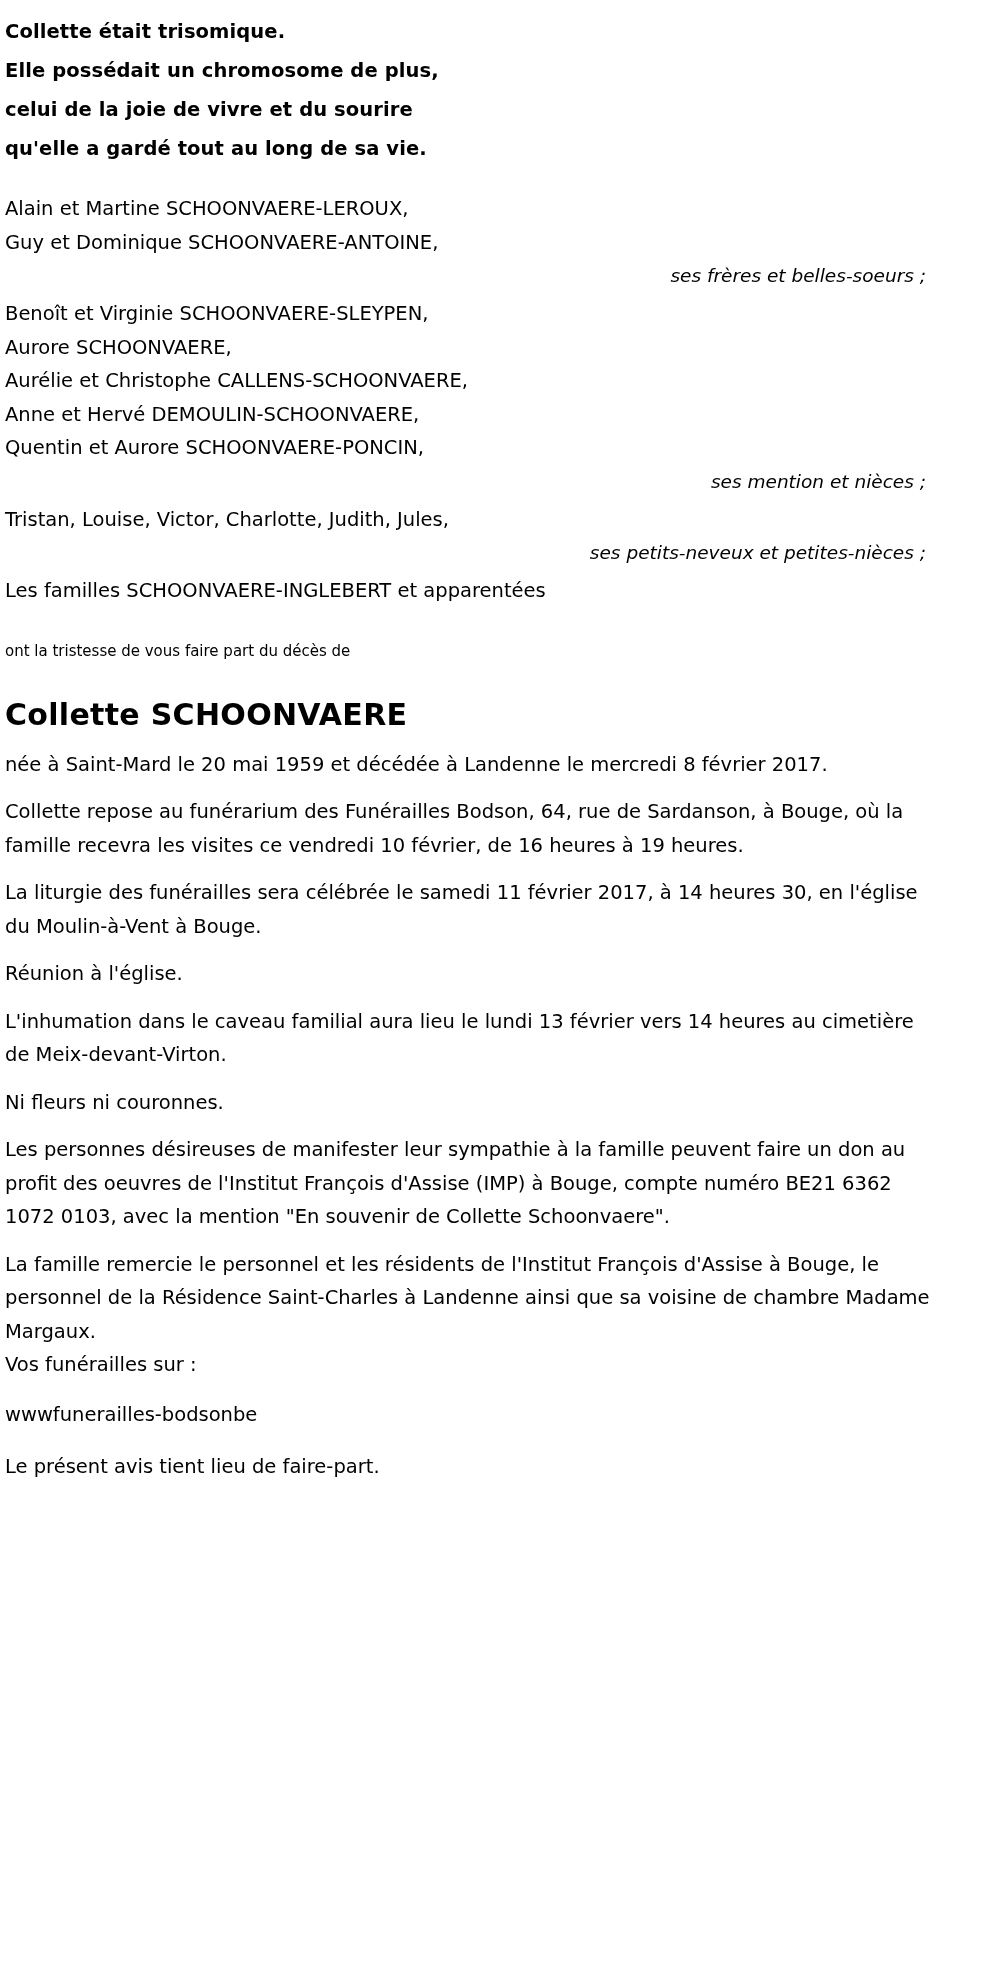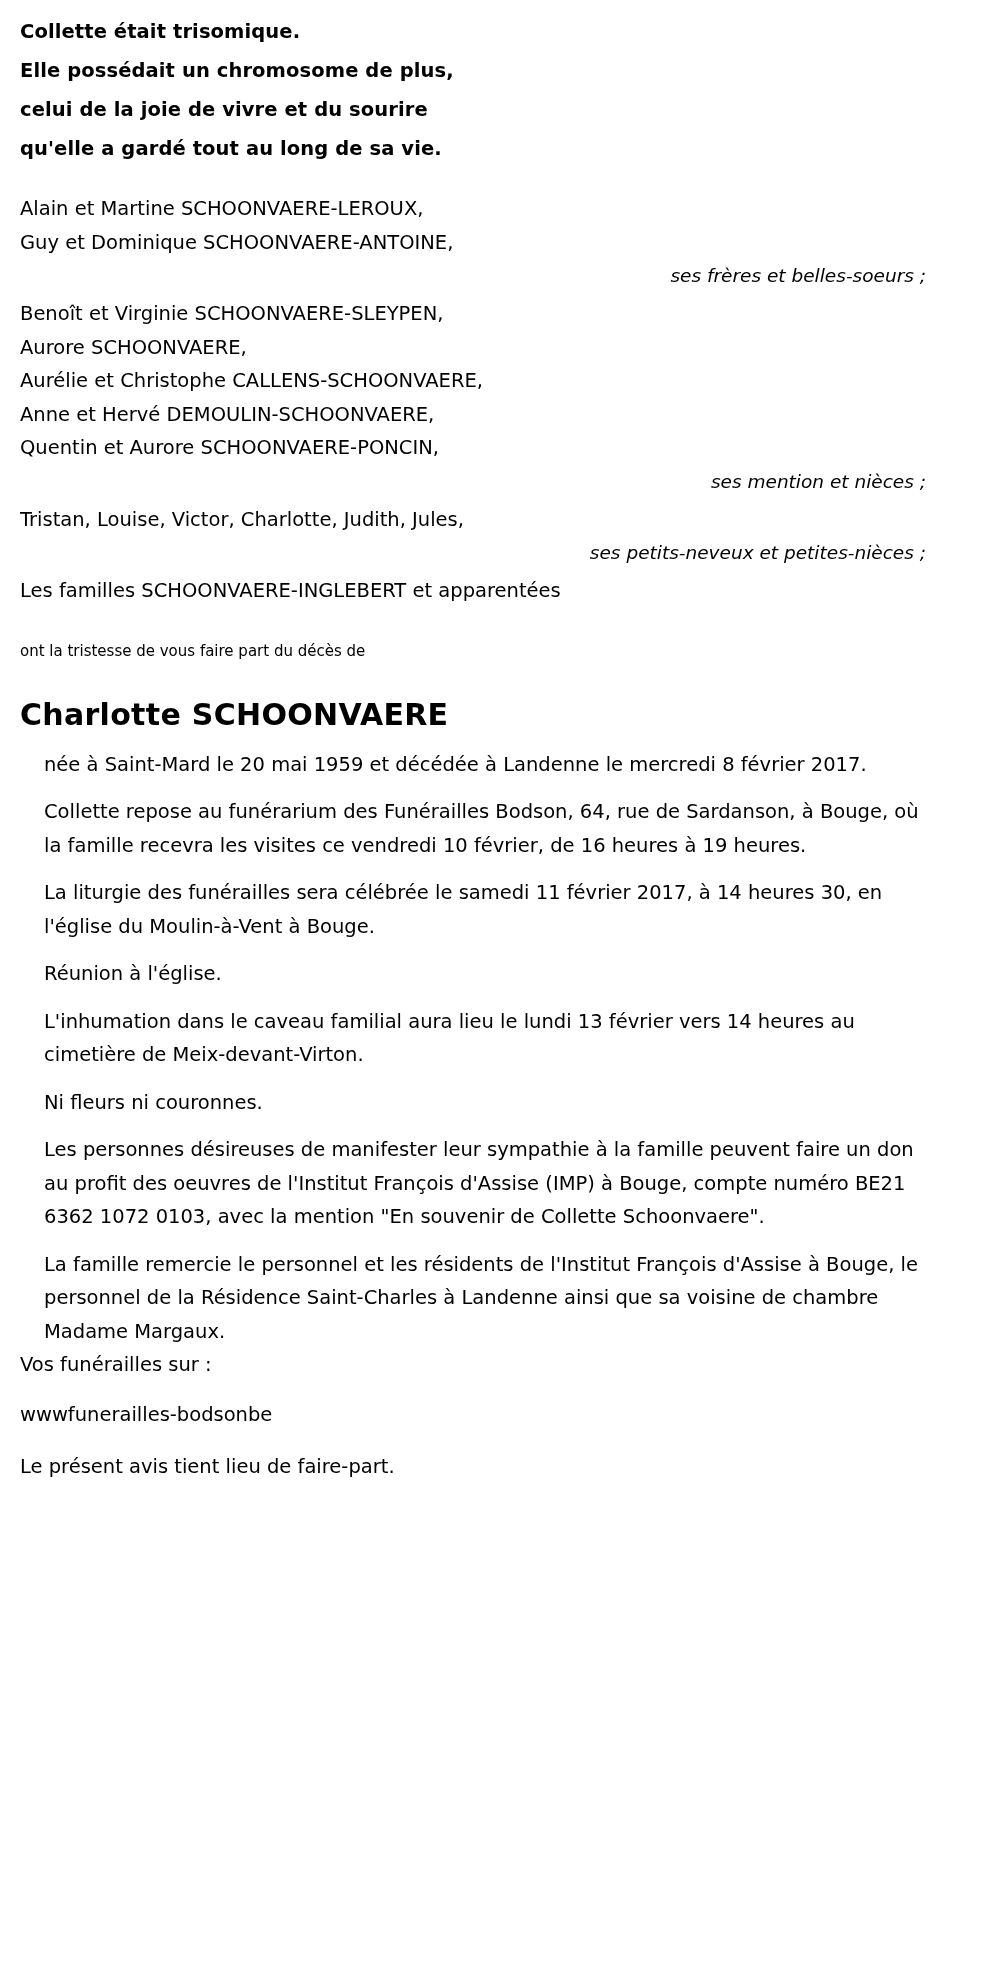--- a/index.html
+++ b/index.html
@@ -11,21 +11,21 @@
   body {
     width: 1000px;
     height: 1982px;
     font-family: "DejaVu Sans", "Liberation Sans", sans-serif;
     color: #000000;
     overflow: hidden;
   }
   .page {
     width: 952px;
     height: 1982px;
-    padding: 10px 12px 0 20px;
+    padding: 10px 12px 0 5px;
     position: relative;
   }
 
   
   .intro {
     margin: 0 0 0 0;
     padding-top: 2px;
   }
   .intro-line {
     font-weight: bold;
@@ -75,21 +75,21 @@
     font-weight: bold;
     font-size: 30px;
     line-height: 50px;
     letter-spacing: 0.3px;
     margin-top: 22px;
     margin-bottom: 8px;
     white-space: pre;
   }
 
   
-  .body-block { margin-top: 8px; margin-left: 24px; }
+  .body-block { margin-top: 8px; }
   .para {
     font-size: 19.5px;
     line-height: 33.5px;
     margin-bottom: 14px;
   }
   .para:last-child { margin-bottom: 0; }
 
   .condolences-label {
     font-size: 19.5px;
     line-height: 33.5px;
@@ -147,21 +147,21 @@
     </div>
 
     <div class="group">
       <div class="name-line">Les familles SCHOONVAERE-INGLEBERT et apparentées</div>
     </div>
 
   </div>
 
   <div class="lead">ont la tristesse de vous faire part du décès de</div>
 
-  <div class="deceased-name">Charlotte SCHOONVAERE</div>
+  <div class="deceased-name">Collette SCHOONVAERE</div>
 
   <div class="body-block">
     <div class="para">née à Saint-Mard le 20 mai 1959 et décédée à Landenne le mercredi 8 février 2017.</div>
     <div class="para">Collette repose au funérarium des Funérailles Bodson, 64, rue de Sardanson, à Bouge, où la famille recevra les visites ce vendredi 10 février, de 16 heures à 19 heures.</div>
     <div class="para">La liturgie des funérailles sera célébrée le samedi 11 février 2017, à 14 heures 30, en l'église du Moulin-à-Vent à Bouge.</div>
     <div class="para">Réunion à l'église.</div>
     <div class="para">L'inhumation dans le caveau familial aura lieu le lundi 13 février vers 14 heures au cimetière de Meix-devant-Virton.</div>
     <div class="para">Ni fleurs ni couronnes.</div>
     <div class="para">Les personnes désireuses de manifester leur sympathie à la famille peuvent faire un don au profit des oeuvres de l'Institut François d'Assise (IMP) à Bouge, compte numéro BE21 6362 1072 0103, avec la mention "En souvenir de Collette Schoonvaere".</div>
     <div class="para">La famille remercie le personnel et les résidents de l'Institut François d'Assise à Bouge, le personnel de la Résidence Saint-Charles à Landenne ainsi que sa voisine de chambre Madame Margaux.</div>

